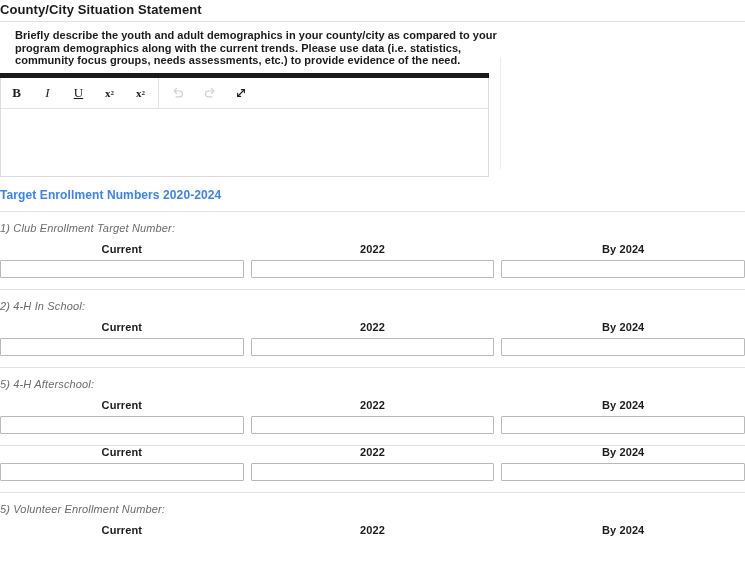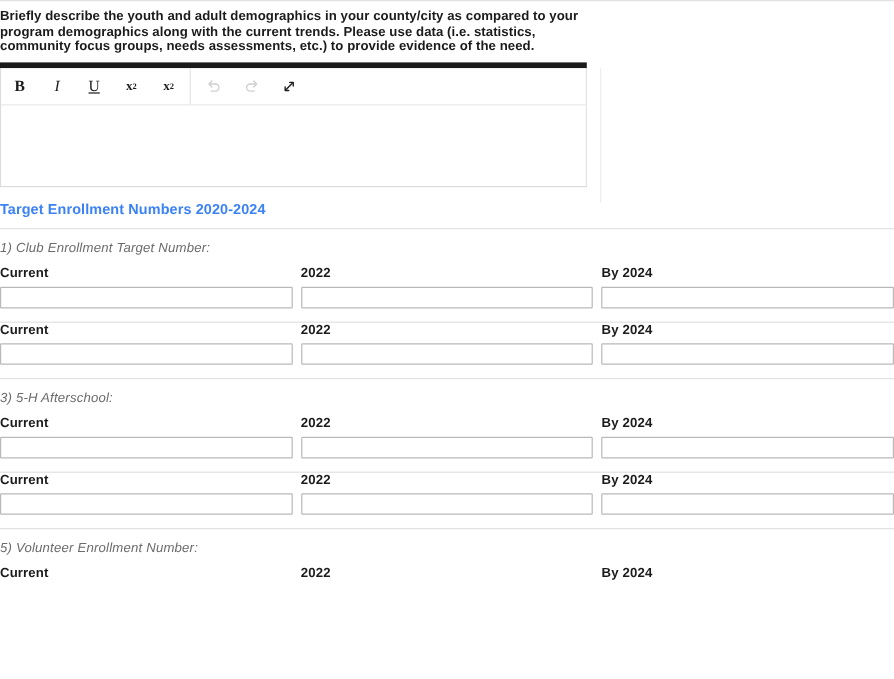--- a/index.html
+++ b/index.html
@@ -39,21 +39,21 @@
     margin: 0;
     height: 0;
   }
 
   
   .instructions {
     font-size: 11px;
     font-weight: bold;
     line-height: 12.6px;
     color: #1b1b1b;
-    padding: 7px 0 6px 0;
+    padding: 7px 0 6px 15px;
     width: 486px;
     letter-spacing: 0.05px;
   }
 
   
   .editor {
     width: 489px;
     box-sizing: border-box;
     border: 1px solid #dcdcdc;
     border-top: none;
@@ -141,20 +141,21 @@
   .col {
     flex: 1 1 0;
     min-width: 0;
   }
   .col-head {
     font-size: 11px;
     font-weight: bold;
     color: #1b1b1b;
     padding-bottom: 5px;
     letter-spacing: 0.1px;
+    text-align: center;
   }
   .txt-input {
     display: block;
     width: 100%;
     height: 18px;
     box-sizing: border-box;
     border: 1px solid #b9b9b9;
     border-radius: 1px;
     background: #ffffff;
     font-family: "Liberation Sans", sans-serif;
@@ -172,20 +173,21 @@
     width: 1px;
     height: 112px;
     background: #ededed;
   }
 </style>
 </head>
 <body>
 
 <div class="page">
 
+  <div class="section-title">County/City Situation Statement</div>
   <hr class="hr-light">
 
   <div class="instructions">Briefly describe the youth and adult demographics in your county/city as compared to your program demographics along with the current trends. Please use data (i.e. statistics, community focus groups, needs assessments, etc.) to provide evidence of the need.</div>
 
   <div class="editor-topbar"></div>
   <div class="editor">
     <div class="editor-toolbar">
       <div class="tbtn bold">B</div>
       <div class="tbtn italic">I</div>
       <div class="tbtn under">U</div>
@@ -249,39 +251,40 @@
       </div>
       <div class="col">
         <div class="col-head">By 2024</div>
         <input class="txt-input" type="text" value="" style="">
       </div>
     </div>
   </div>
 
   <hr class="hr-light">
   <div class="enroll-item">
-    <div class="row-cols">
-      <div class="col">
-        <div class="col-head">Current</div>
-        <input class="txt-input" type="text" value="" style="">
-      </div>
-      <div class="col">
-        <div class="col-head">2022</div>
-        <input class="txt-input" type="text" value="" style="">
-      </div>
-      <div class="col">
-        <div class="col-head">By 2024</div>
-        <input class="txt-input" type="text" value="" style="">
-      </div>
-    </div>
-  </div>
-
-  <hr class="hr-light">
-  <div class="enroll-item">
-    <div class="item-label">3) 5-H Afterschool:</div>
+    <div class="item-label">2) 4-H In School:</div>
+    <div class="row-cols">
+      <div class="col">
+        <div class="col-head">Current</div>
+        <input class="txt-input" type="text" value="" style="">
+      </div>
+      <div class="col">
+        <div class="col-head">2022</div>
+        <input class="txt-input" type="text" value="" style="">
+      </div>
+      <div class="col">
+        <div class="col-head">By 2024</div>
+        <input class="txt-input" type="text" value="" style="">
+      </div>
+    </div>
+  </div>
+
+  <hr class="hr-light">
+  <div class="enroll-item">
+    <div class="item-label">5) 4-H Afterschool:</div>
     <div class="row-cols">
       <div class="col">
         <div class="col-head">Current</div>
         <input class="txt-input" type="text" value="" style="">
       </div>
       <div class="col">
         <div class="col-head">2022</div>
         <input class="txt-input" type="text" value="" style="">
       </div>
       <div class="col">

